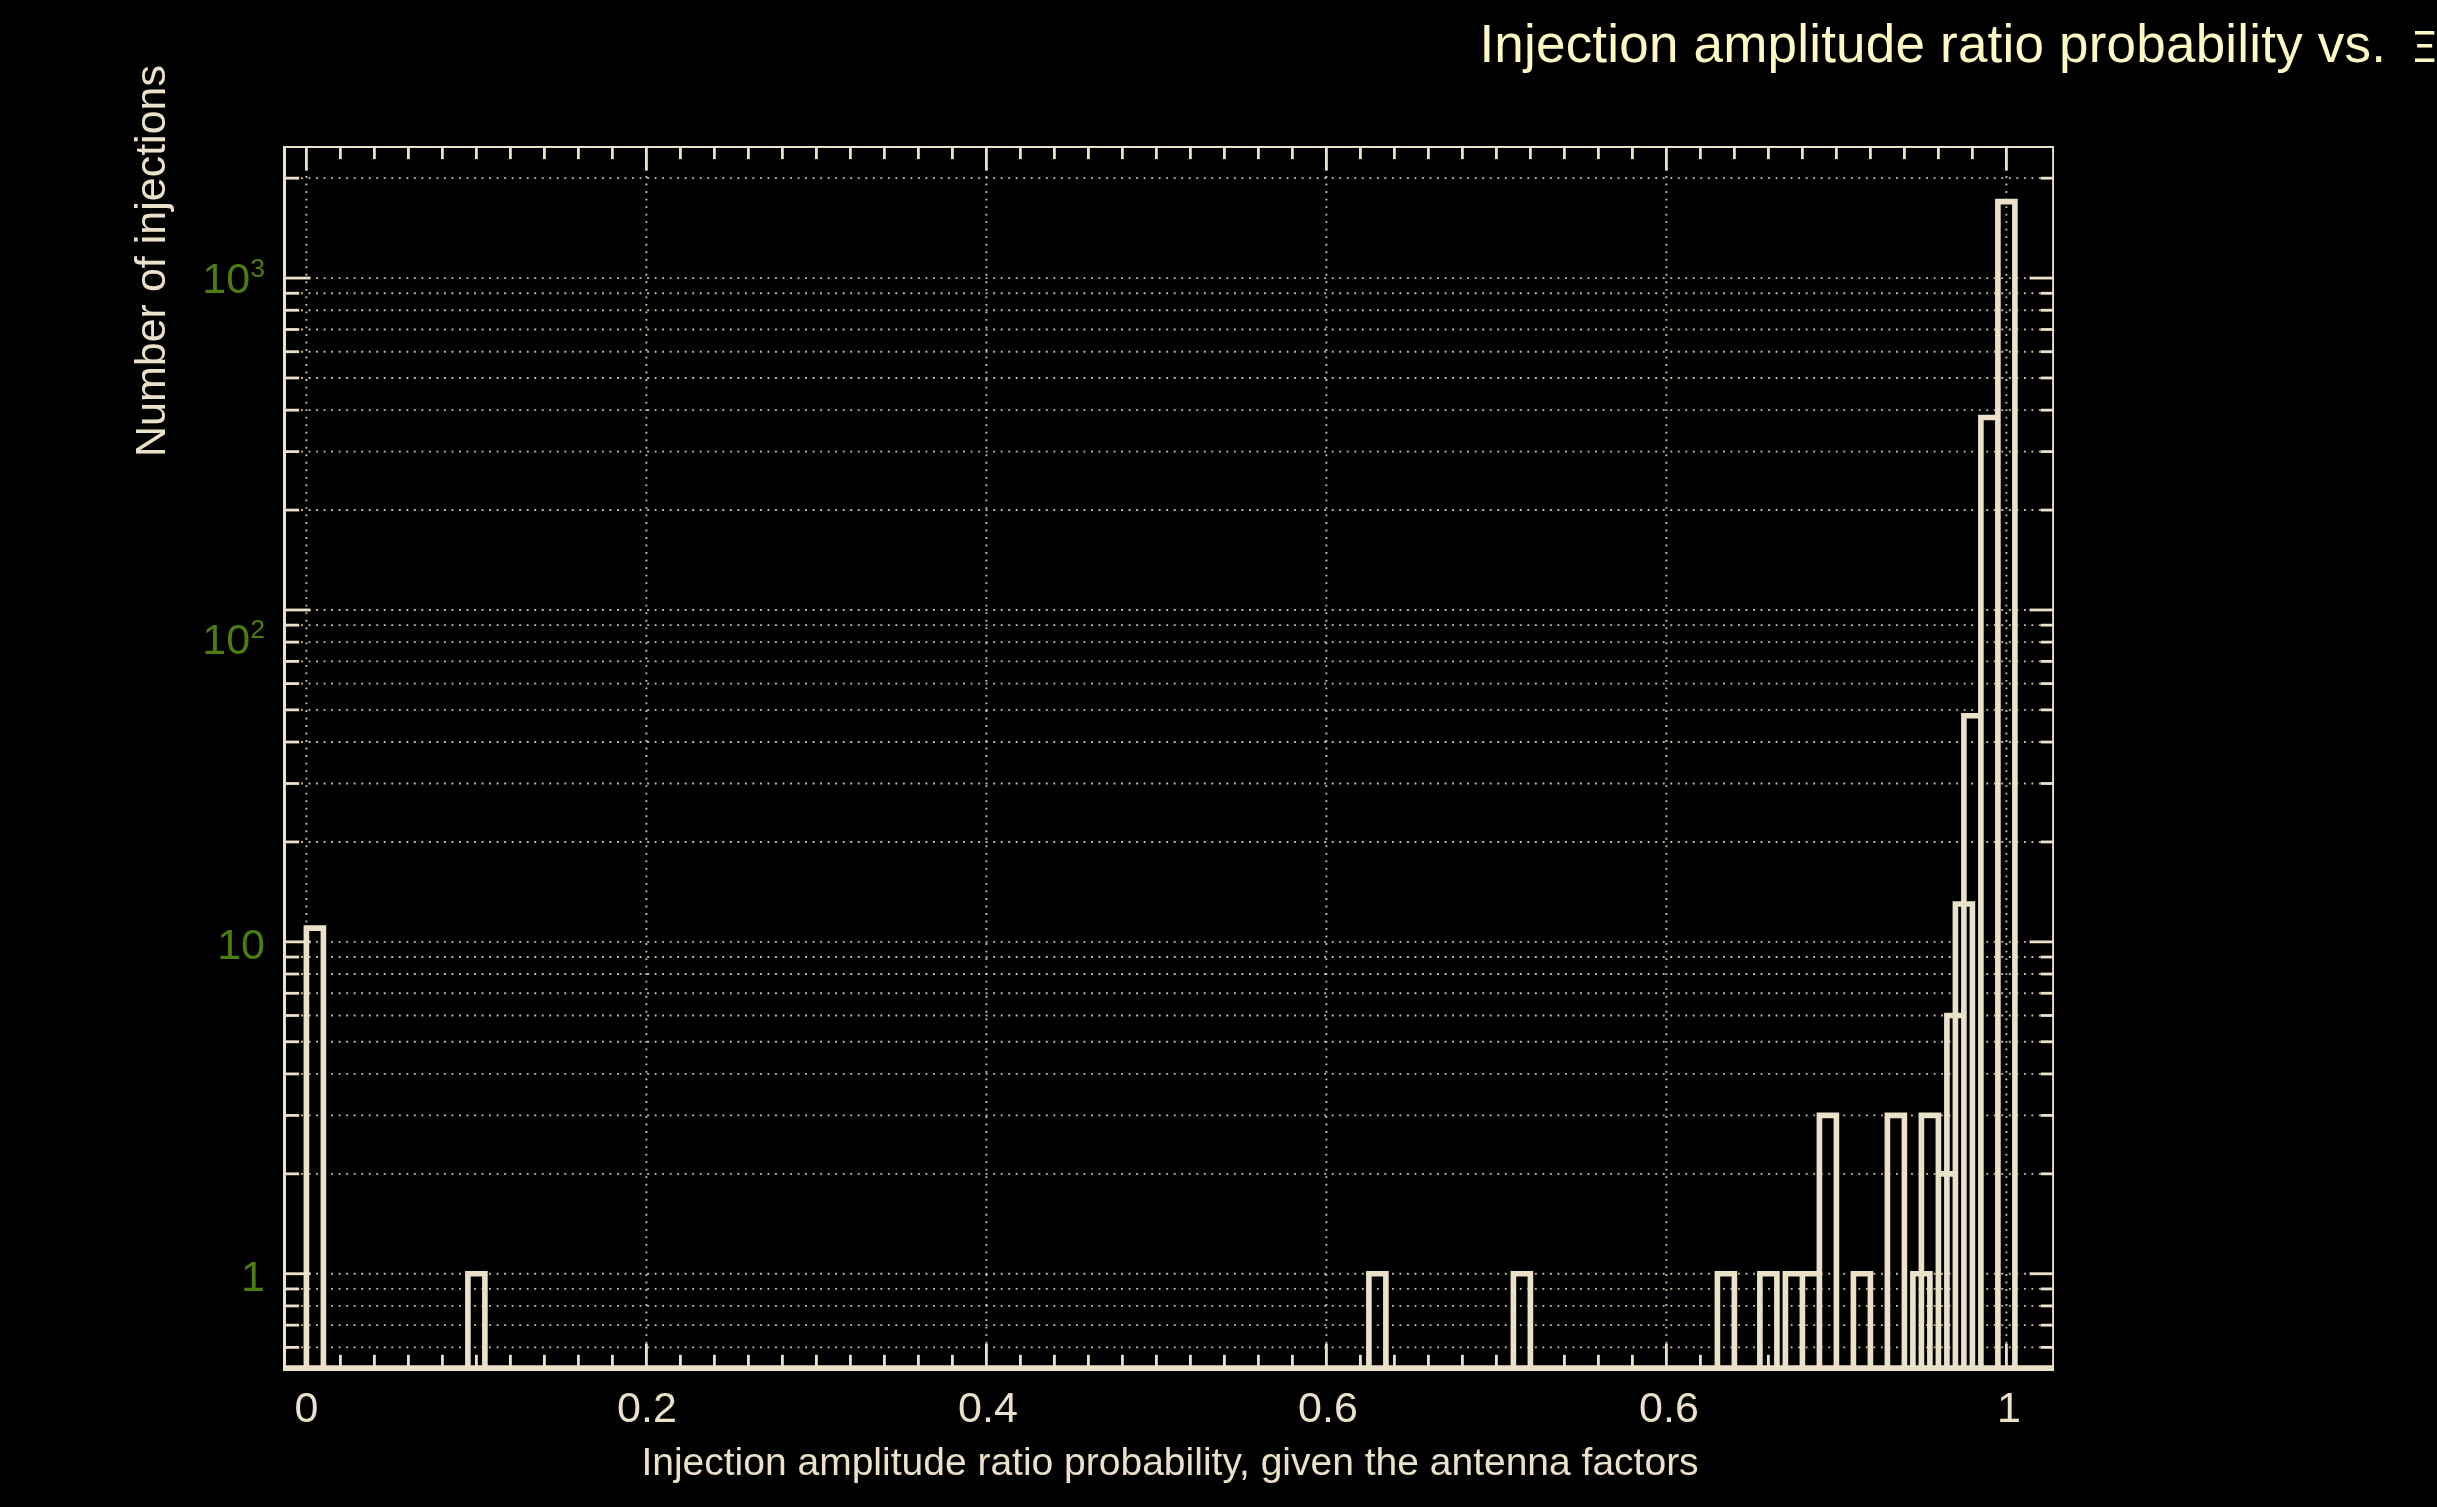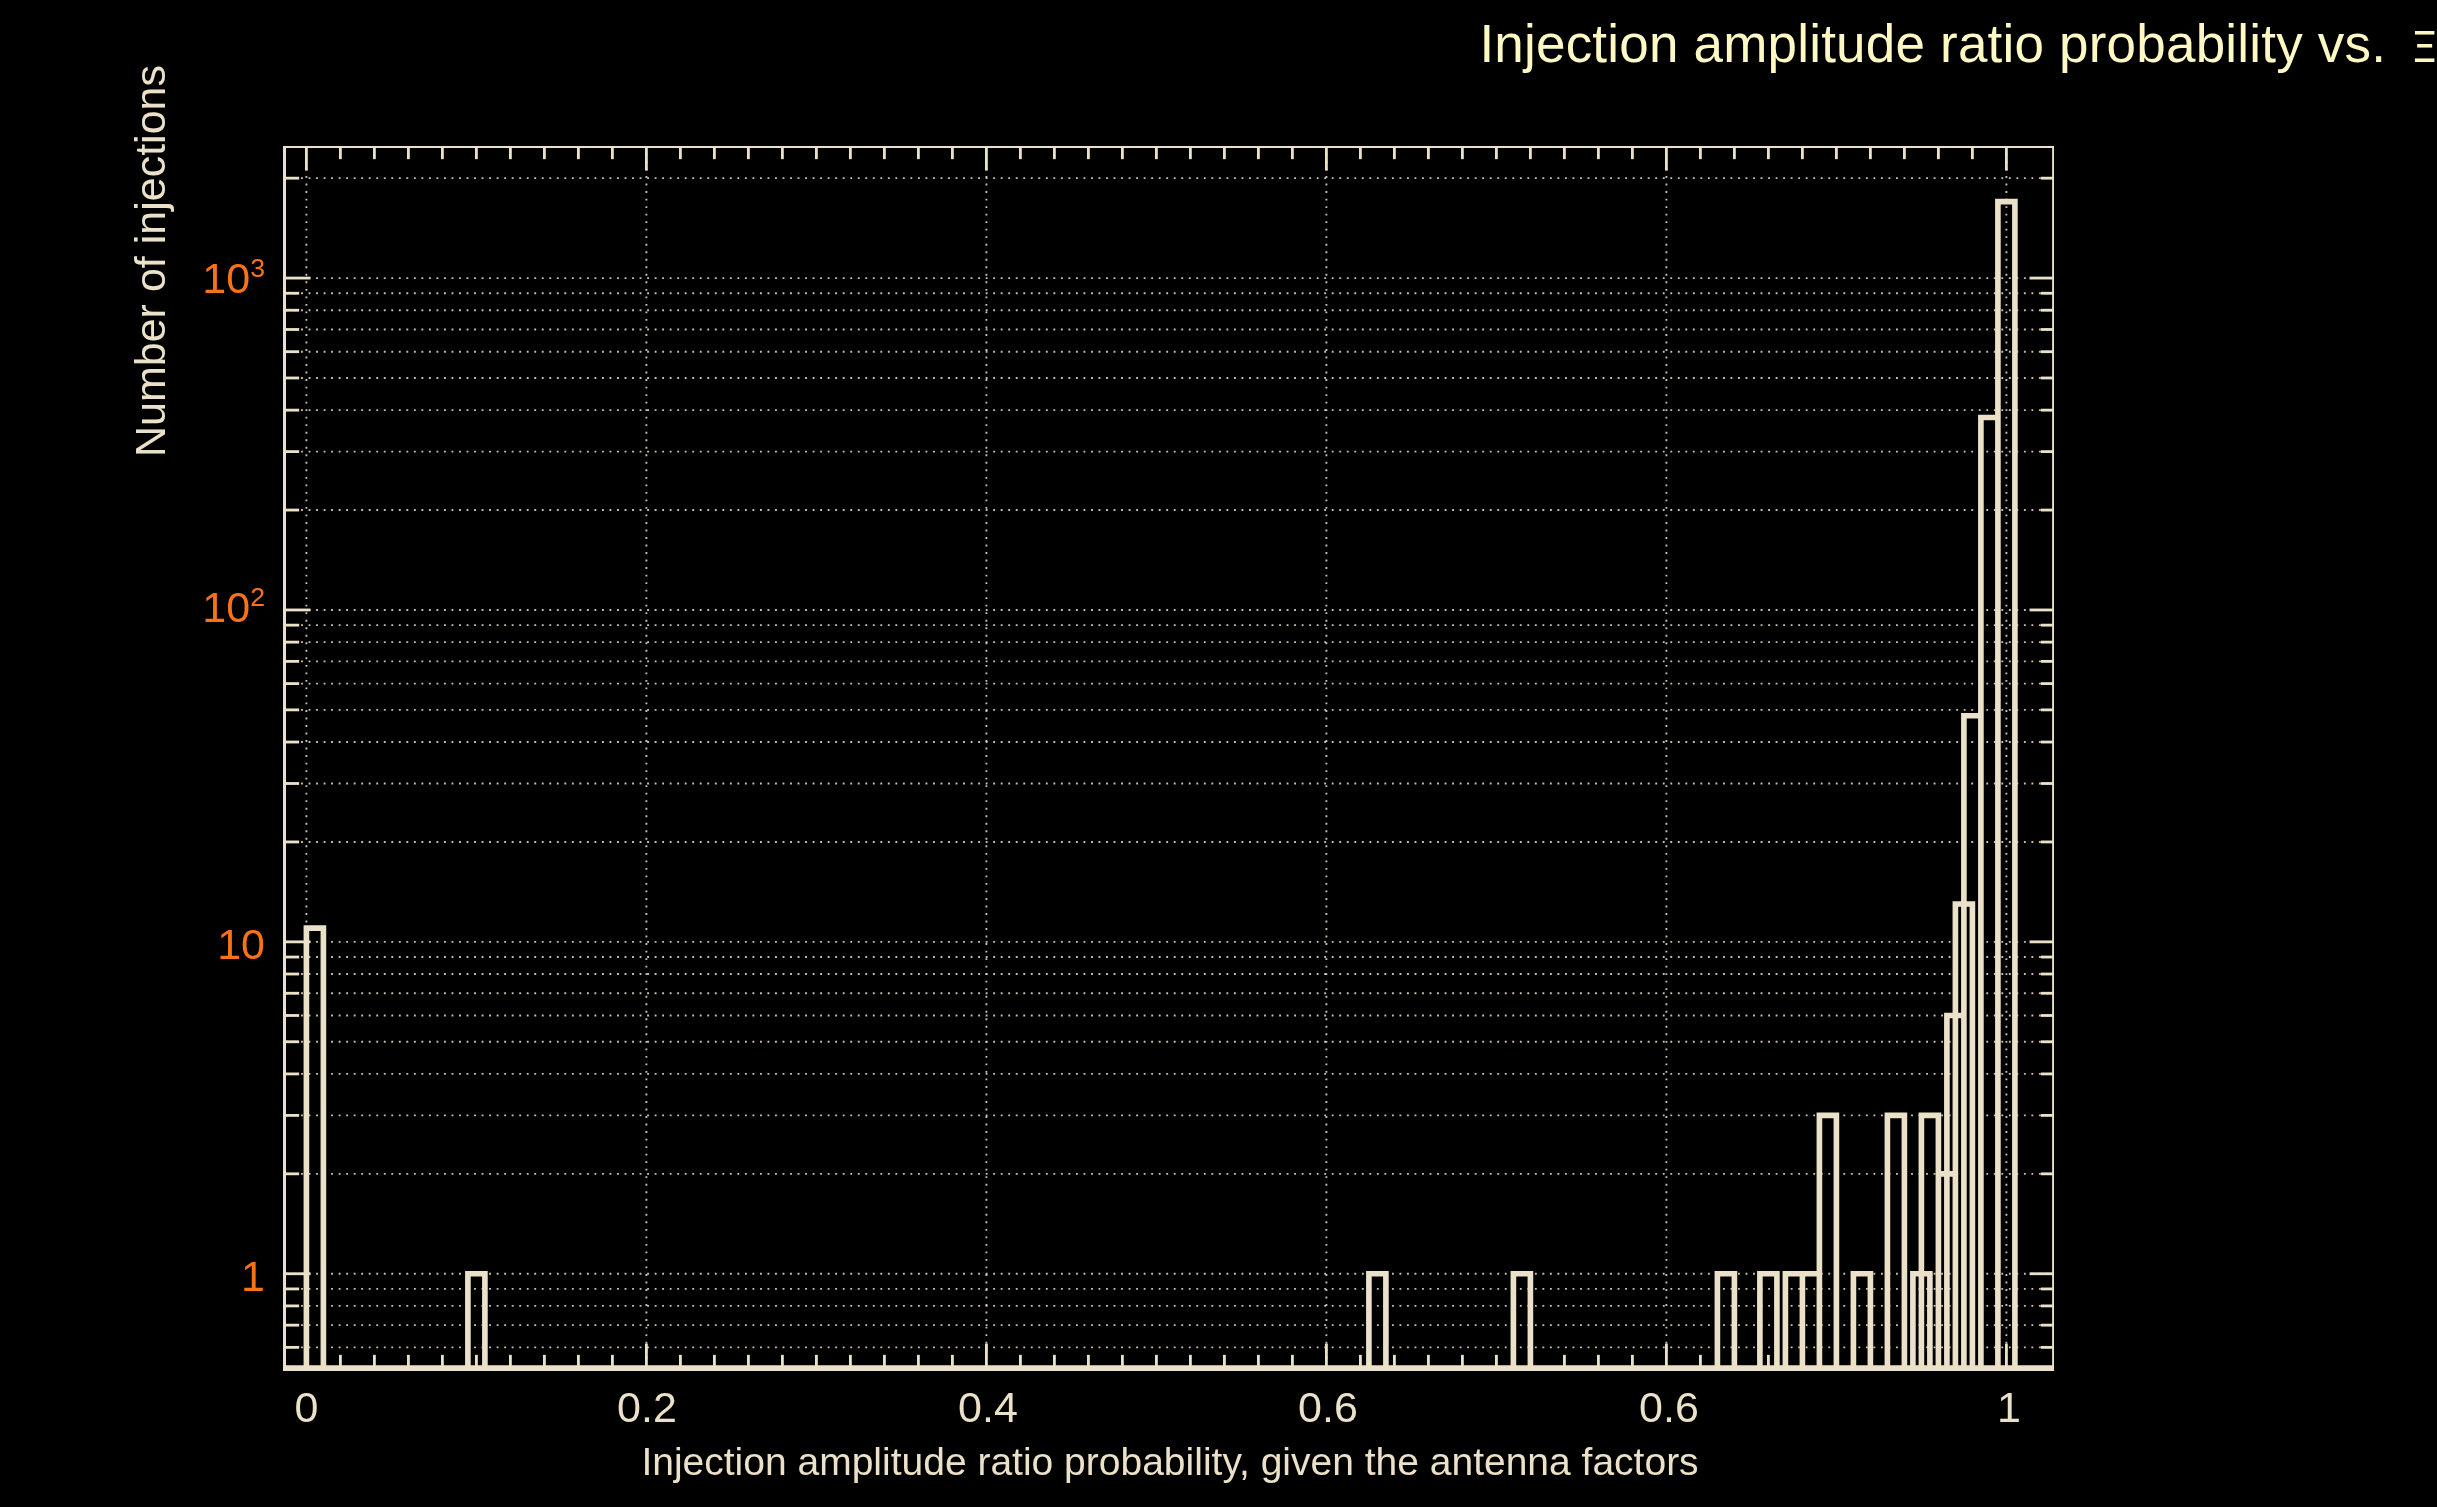--- a/index.html
+++ b/index.html
@@ -24,21 +24,21 @@
 
   .ylabel{
     position:absolute;
     left:-160px;top:311px;
     transform:rotate(-90deg);transform-origin:left top;
     font-size:43px;white-space:nowrap;color:#ebe0c8;
   }
   .ytick{
     position:absolute;right:calc(100% + 21px);
     transform:translateY(-50%);
-    font-size:43px;white-space:nowrap;color:#f97316;text-align:right;
+    font-size:43px;white-space:nowrap;color:#4d7c0f;text-align:right;
   }
   .ytick sup{font-size:0.62em;vertical-align:super;}
   .xtick{
     position:absolute;top:calc(100% + 15px);
     transform:translateX(-50%);
     font-size:43px;white-space:nowrap;color:#ebe0c8;
   }
   .xlabel{
     position:absolute;top:calc(100% + 72px);left:50%;
     transform:translateX(-50%);
@@ -274,21 +274,21 @@
       </svg>
 
     <svg id="datalayer" viewBox="0 0 1880 1300" preserveAspectRatio="none">
         <path d="M 21.692307692307693 1300 L 21.692307692307693 832.0380819307147 L 39.76923076923077 832.0380819307147 L 39.76923076923077 1300 M 193.4230769230769 1300 L 193.4230769230769 1199.7278642024041 L 211.49999999999997 1199.7278642024041 L 211.49999999999997 1300 M 1151.5 1300 L 1151.5 1199.7278642024041 L 1169.576923076923 1199.7278642024041 L 1169.576923076923 1300 M 1305.1538461538462 1300 L 1305.1538461538462 1199.7278642024041 L 1323.230769230769 1199.7278642024041 L 1323.230769230769 1300 M 1522.0769230769229 1300 L 1522.0769230769229 1199.7278642024041 L 1540.1538461538462 1199.7278642024041 L 1540.1538461538462 1300 M 1567.2692307692307 1300 L 1567.2692307692307 1199.7278642024041 L 1585.3461538461538 1199.7278642024041 L 1585.3461538461538 1300 M 1594.3846153846152 1300 L 1594.3846153846152 1199.7278642024041 L 1612.4615384615383 1199.7278642024041 L 1612.4615384615383 1300 M 1612.4615384615383 1300 L 1612.4615384615383 1199.7278642024041 L 1630.5384615384617 1199.7278642024041 L 1630.5384615384617 1300 M 1630.5384615384617 1300 L 1630.5384615384617 1031.2682497214234 L 1648.6153846153845 1031.2682497214234 L 1648.6153846153845 1300 M 1666.6923076923076 1300 L 1666.6923076923076 1199.7278642024041 L 1684.769230769231 1199.7278642024041 L 1684.769230769231 1300 M 1702.8461538461538 1300 L 1702.8461538461538 1031.2682497214234 L 1720.9230769230771 1031.2682497214234 L 1720.9230769230771 1300 M 1729.9615384615383 1300 L 1729.9615384615383 1199.7278642024041 L 1748.0384615384614 1199.7278642024041 L 1748.0384615384614 1300 M 1738.9999999999998 1300 L 1738.9999999999998 1031.2682497214234 L 1757.0769230769229 1031.2682497214234 L 1757.0769230769229 1300 M 1757.0769230769229 1300 L 1757.0769230769229 1093.4416811511762 L 1775.1538461538462 1093.4416811511762 L 1775.1538461538462 1300 M 1766.1153846153845 1300 L 1766.1153846153845 924.9820666701955 L 1784.1923076923076 924.9820666701955 L 1784.1923076923076 1300 M 1775.1538461538462 1300 L 1775.1538461538462 806.4222509500258 L 1793.230769230769 806.4222509500258 L 1793.230769230769 1300 M 1784.1923076923076 1300 L 1784.1923076923076 606.1235175165117 L 1802.2692307692307 606.1235175165117 L 1802.2692307692307 1300 M 1802.2692307692307 1300 L 1802.2692307692307 288.870622292749 L 1820.3461538461536 288.870622292749 L 1820.3461538461536 1300 M 1820.3461538461536 1300 L 1820.3461538461536 59.13692528974843 L 1838.4230769230767 59.13692528974843 L 1838.4230769230767 1300 " fill="none" stroke="#ebe0c8" stroke-width="6" stroke-linejoin="miter" stroke-linecap="butt"></path>
         <line x1="0" y1="1300" x2="1880" y2="1300" stroke="#ebe0c8" stroke-width="6"></line>
       </svg>
 
     <div id="yticks">
         <div class="ytick" style="top: 1130px;">1</div>
         <div class="ytick" style="top: 798px;">10</div>
-        <div class="ytick" style="top: 461px;">10<sup>2</sup></div>
+        <div class="ytick" style="top: 493px;">10<sup>2</sup></div>
         <div class="ytick" style="top: 132px;">10<sup>3</sup></div>
       </div>
     <div id="xticks">
         <div class="xtick" style="left: 20.4px;">0</div>
         <div class="xtick" style="left: 361px;">0.2</div>
         <div class="xtick" style="left: 702px;">0.4</div>
         <div class="xtick" style="left: 1042px; text-align: center;">0.6</div>
         <div class="xtick" style="left: 1383px;">0.6</div>
         <div class="xtick" style="left: 1723px;">1</div>
       </div>

